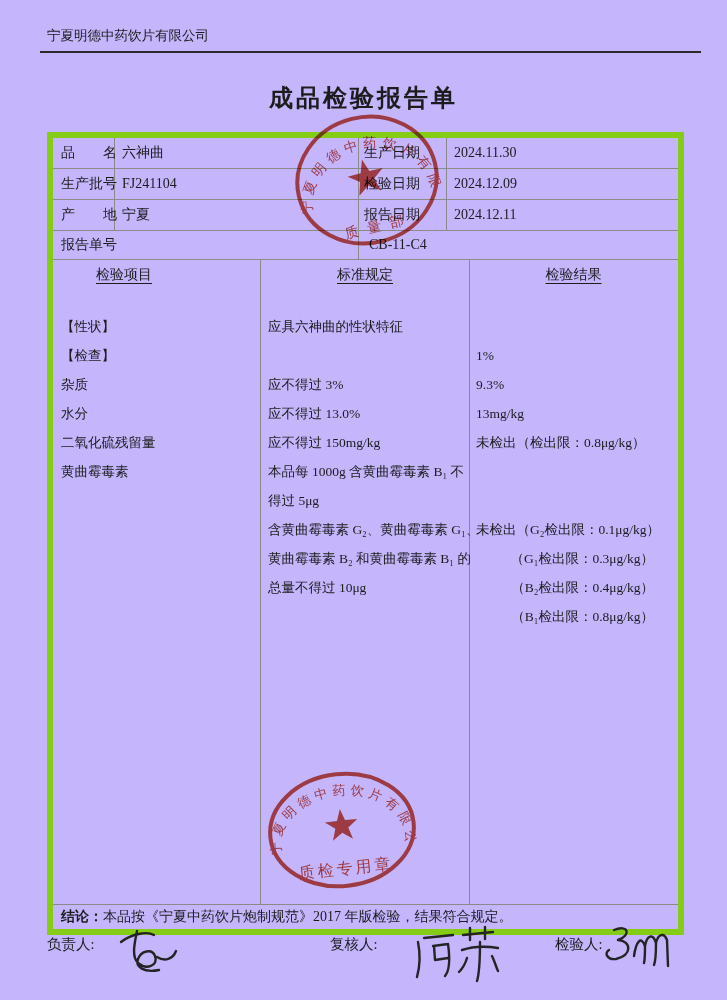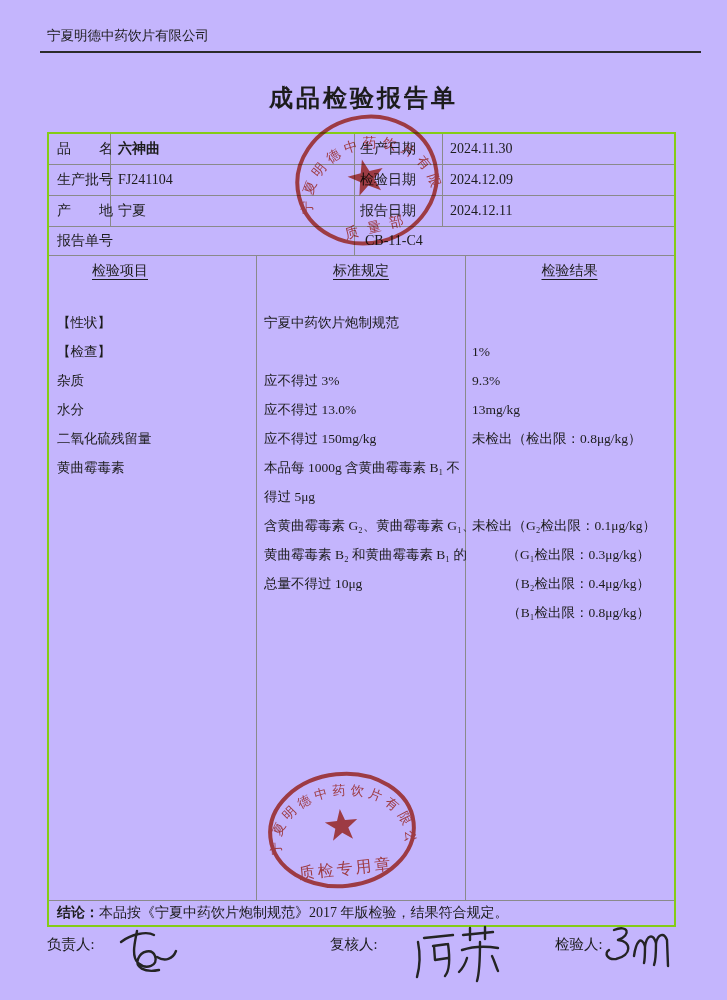--- a/index.html
+++ b/index.html
@@ -9,21 +9,21 @@
     font-family:"Liberation Serif","DejaVu Serif","DejaVu Sans",serif;
     color:#1c1c1c;
   }
   .abs{position:absolute;}
   
   .hdr-left{left:47px;top:27px;font-size:13.5px;}
   .hdr-right{right:26px;top:27px;font-size:13.5px;}
   .hdr-rule{left:40px;top:51px;width:661px;height:2px;background:#2b2b2b;}
   .doc-title{left:0;top:82px;width:727px;text-align:center;font-size:24px;font-weight:700;letter-spacing:3px;}
   
-  .rpt-table{left:47px;top:132px;width:625px;height:791px;border:2px solid #84cc16;}
+  .rpt-table{left:47px;top:132px;width:625px;height:791px;border:6px solid #84cc16;}
   .hl{position:absolute;left:0;right:0;height:1px;background:#8a8a8a;}
   .vl{position:absolute;width:1px;background:#8a8a8a;}
   .cell{position:absolute;height:30px;line-height:30px;font-size:14px;white-space:nowrap;}
   .colhdr{position:absolute;top:127px;font-size:14px;line-height:20px;}
   .colhdr span{text-decoration:underline;text-underline-offset:4px;}
   .col-lines{position:absolute;top:174px;font-size:13.5px;}
   .ln{height:29px;line-height:29px;white-space:nowrap;}
   .detect-block{position:absolute;left:423px;top:377px;width:178px;text-align:right;font-size:13.5px;}
   .conclusion{position:absolute;left:0;right:0;top:766px;height:25px;line-height:25px;font-size:14px;padding-left:8px;white-space:nowrap;}
   .conclusion .clabel{font-weight:700;text-align:center;}
@@ -53,21 +53,21 @@
     <div class="hl" style="top:92px;"></div>
     <div class="hl" style="top:121px;"></div>
     <div class="hl" style="top:766px;"></div>
     <div class="vl" style="left:61px;top:0;height:92px;"></div>
     <div class="vl" style="left:305px;top:0;height:121px;"></div>
     <div class="vl" style="left:393px;top:0;height:92px;"></div>
     <div class="vl" style="left:207px;top:121px;height:645px;"></div>
     <div class="vl" style="left:416px;top:121px;height:645px;"></div>
 
     <div class="cell" style="left:8px;top:0;">品　　名</div>
-    <div class="cell" style="left:69px;top:0;font-weight:bold;">六神曲</div>
+    <div class="cell" style="left:69px;top:0;">六神曲</div>
     <div class="cell" style="left:311px;top:0;">生产日期</div>
     <div class="cell" style="left:401px;top:0;">2024.11.30</div>
 
     <div class="cell" style="left:8px;top:31px;">生产批号</div>
     <div class="cell" style="left:69px;top:31px;">FJ241104</div>
     <div class="cell" style="left:311px;top:31px;">检验日期</div>
     <div class="cell" style="left:401px;top:31px;">2024.12.09</div>
 
     <div class="cell" style="left:8px;top:62px;">产　　地</div>
     <div class="cell" style="left:69px;top:62px;">宁夏</div>
@@ -84,21 +84,21 @@
     <div class="col-lines" style="left:8px;width:195px;">
       <div class="ln">【性状】</div>
       <div class="ln">【检查】</div>
       <div class="ln">杂质</div>
       <div class="ln">水分</div>
       <div class="ln">二氧化硫残留量</div>
       <div class="ln">黄曲霉毒素</div>
     </div>
 
     <div class="col-lines" style="left:215px;width:198px;">
-      <div class="ln">宁夏中药饮片炮制规范</div>
+      <div class="ln">应具六神曲的性状特征</div>
       <div class="ln"></div>
       <div class="ln">应不得过 3%</div>
       <div class="ln">应不得过 13.0%</div>
       <div class="ln">应不得过 150mg/kg</div>
       <div class="ln">本品每 1000g 含黄曲霉毒素 B₁ 不</div>
       <div class="ln">得过 5μg</div>
       <div class="ln">含黄曲霉毒素 G₂、黄曲霉毒素 G₁、</div>
       <div class="ln">黄曲霉毒素 B₂ 和黄曲霉毒素 B₁ 的</div>
       <div class="ln">总量不得过 10μg</div>
     </div>

